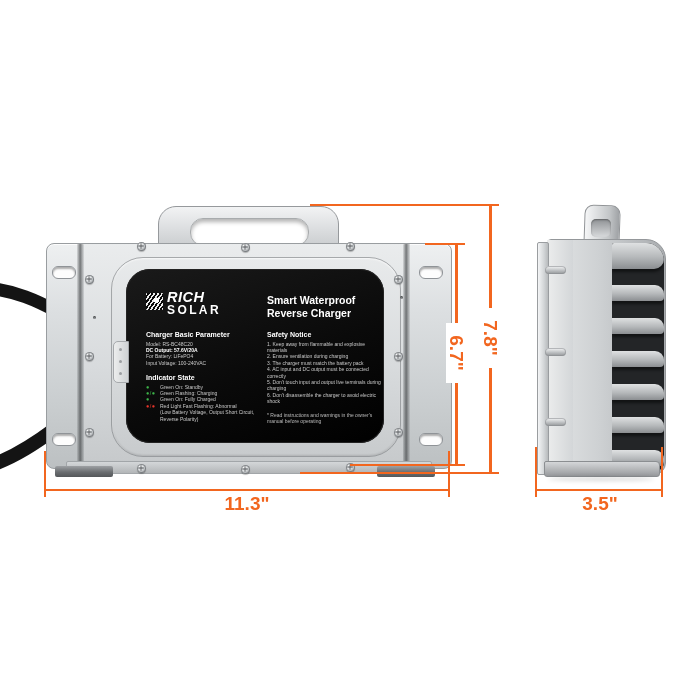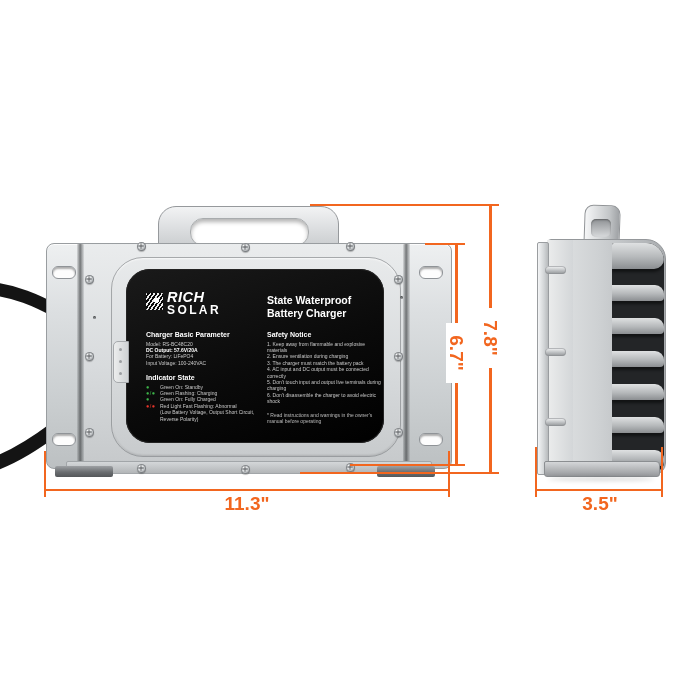--- a/index.html
+++ b/index.html
@@ -126,22 +126,22 @@
     <div class="abs slot" style="left:419px;top:433px;"></div>
 
     <div class="abs panel-ring"></div>
     <div class="abs label">
       <div class="abs logo-icon"></div>
       <div class="abs brand">
         <div class="l1">RICH</div>
         <div class="l2">SOLAR</div>
       </div>
       <div class="abs ptitle">
-        <div>State Waterproof</div>
-        <div>Battery Charger</div>
+        <div>Smart Waterproof</div>
+        <div>Reverse Charger</div>
       </div>
 
       <div class="abs col-left">
         <p class="sec-h">Charger Basic Parameter</p>
         <p class="tline">Model: RS-BC48C20</p>
         <p class="tline strong">DC Output: 57.6V/20A</p>
         <p class="tline">For Battery: LiFePO4</p>
         <p class="tline">Input Voltage: 100-240VAC</p>
 
         <p class="sec-h ind-h">Indicator State</p>

